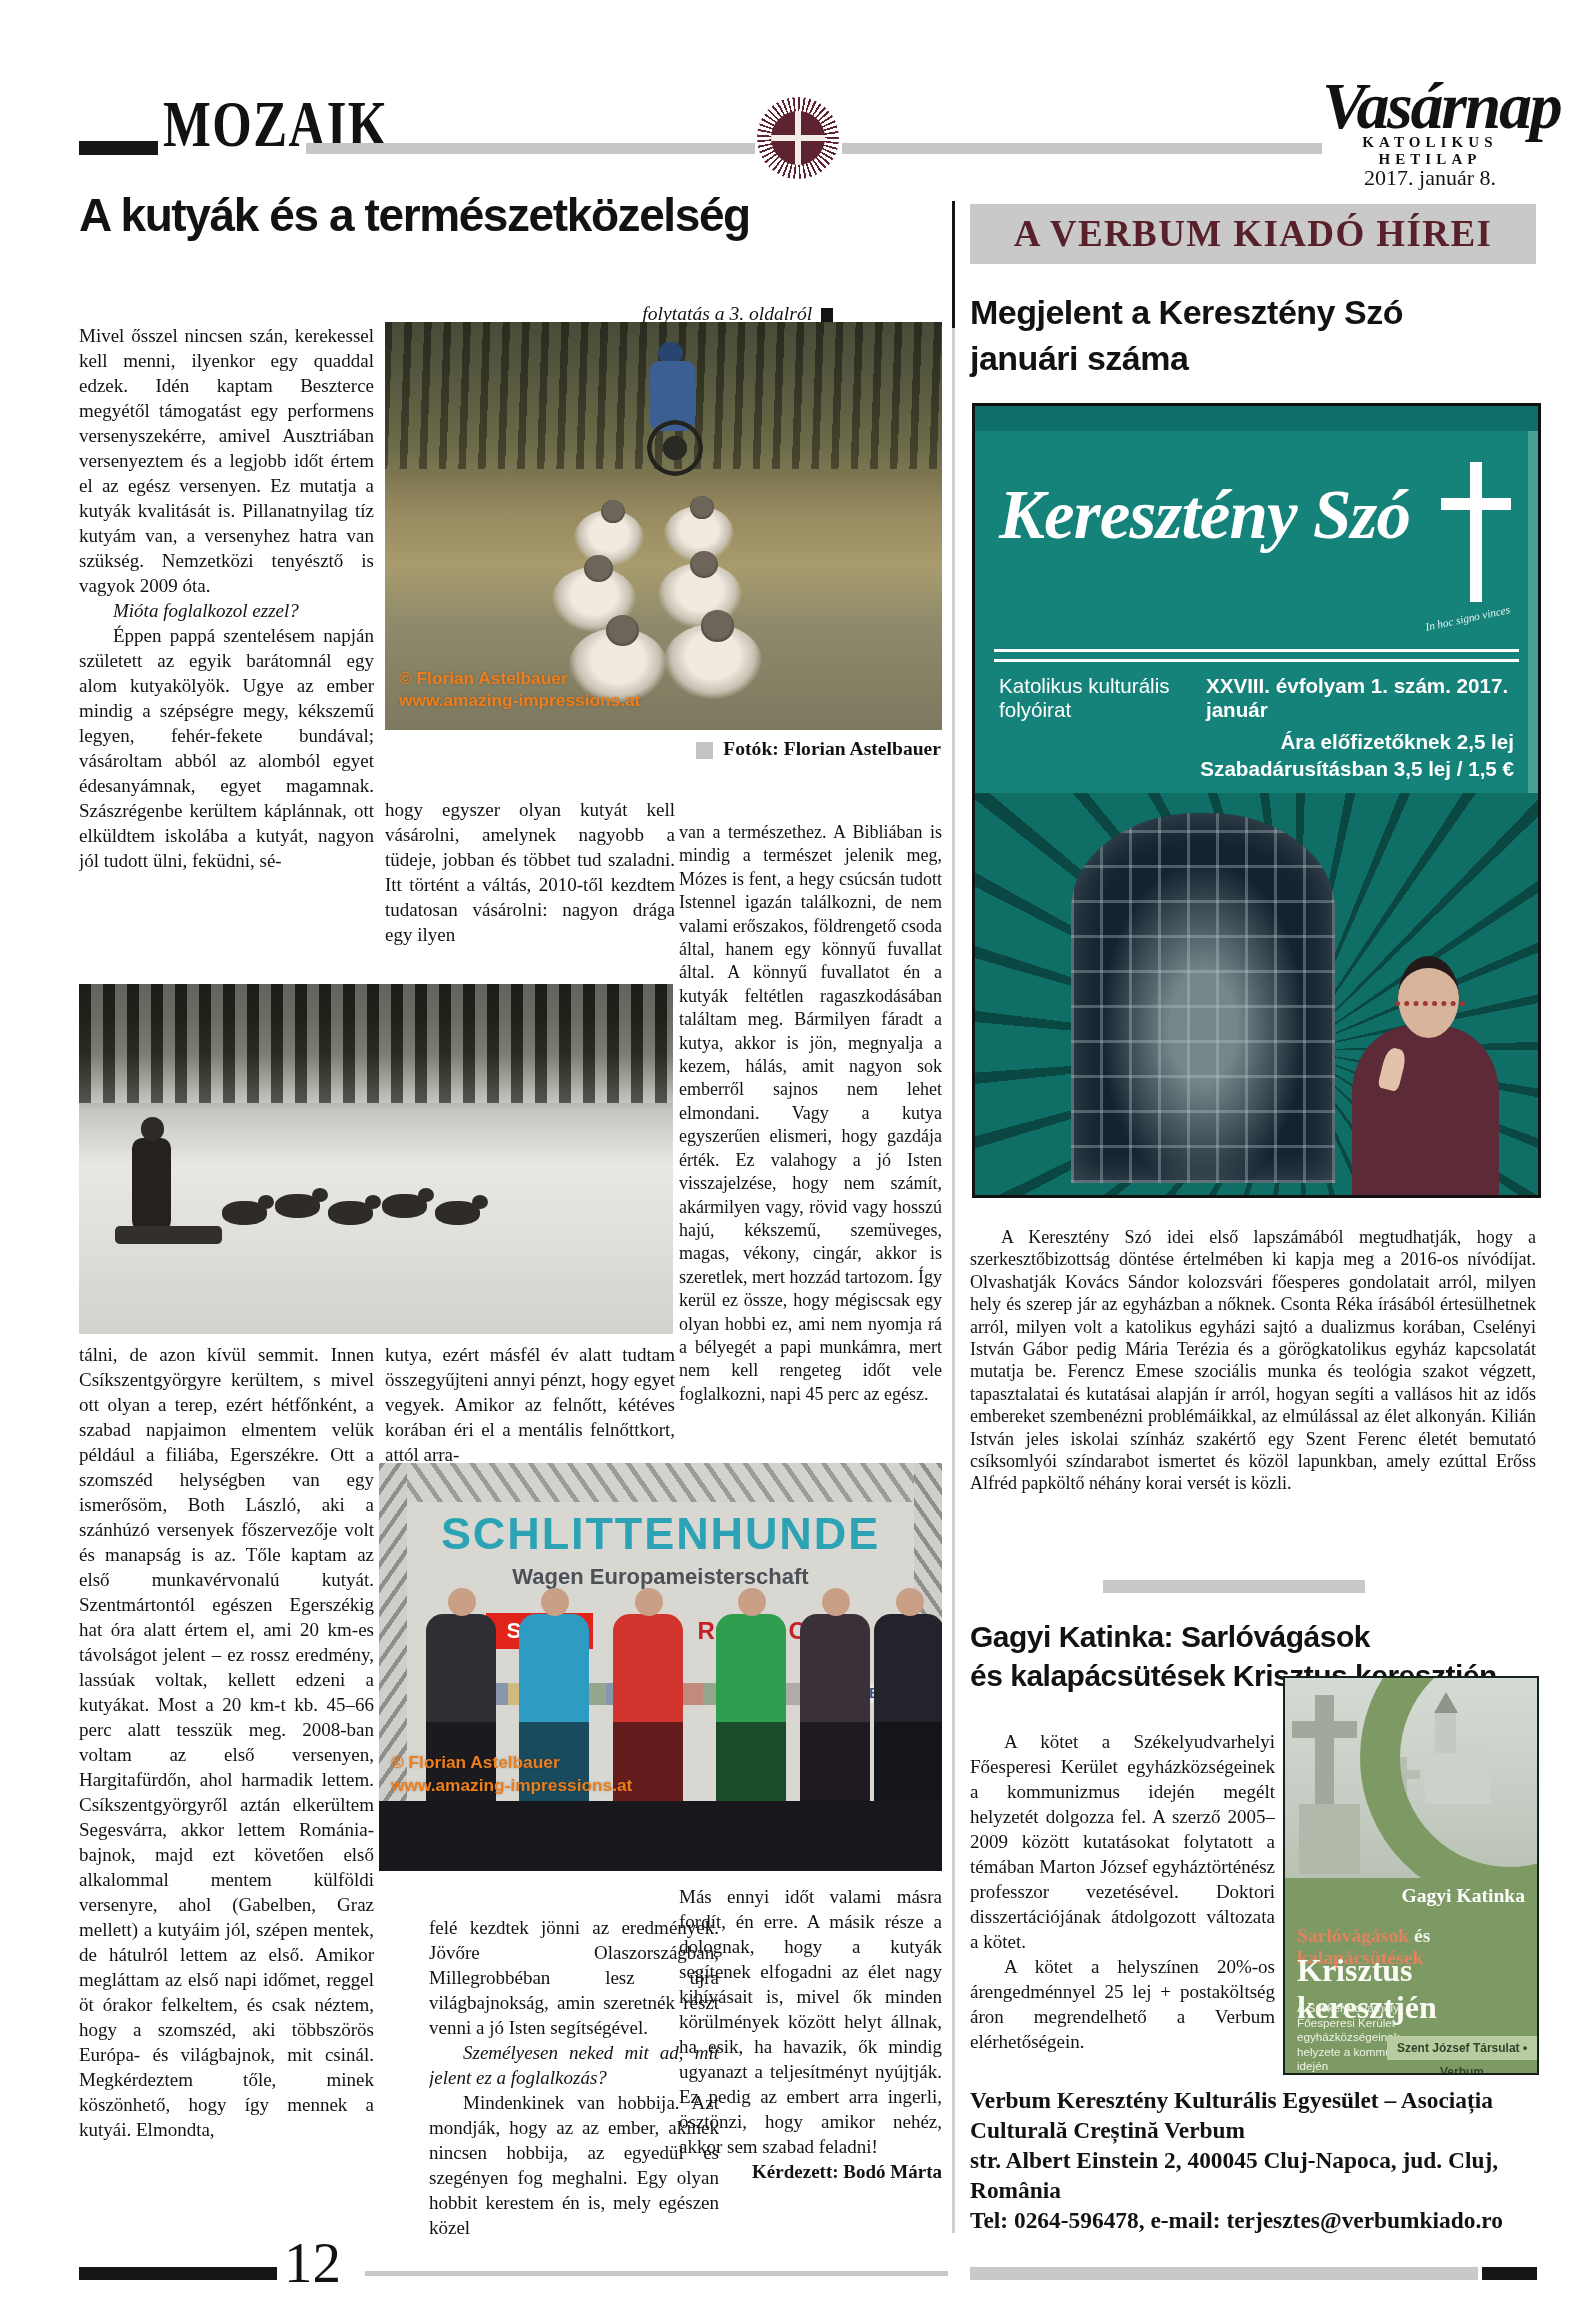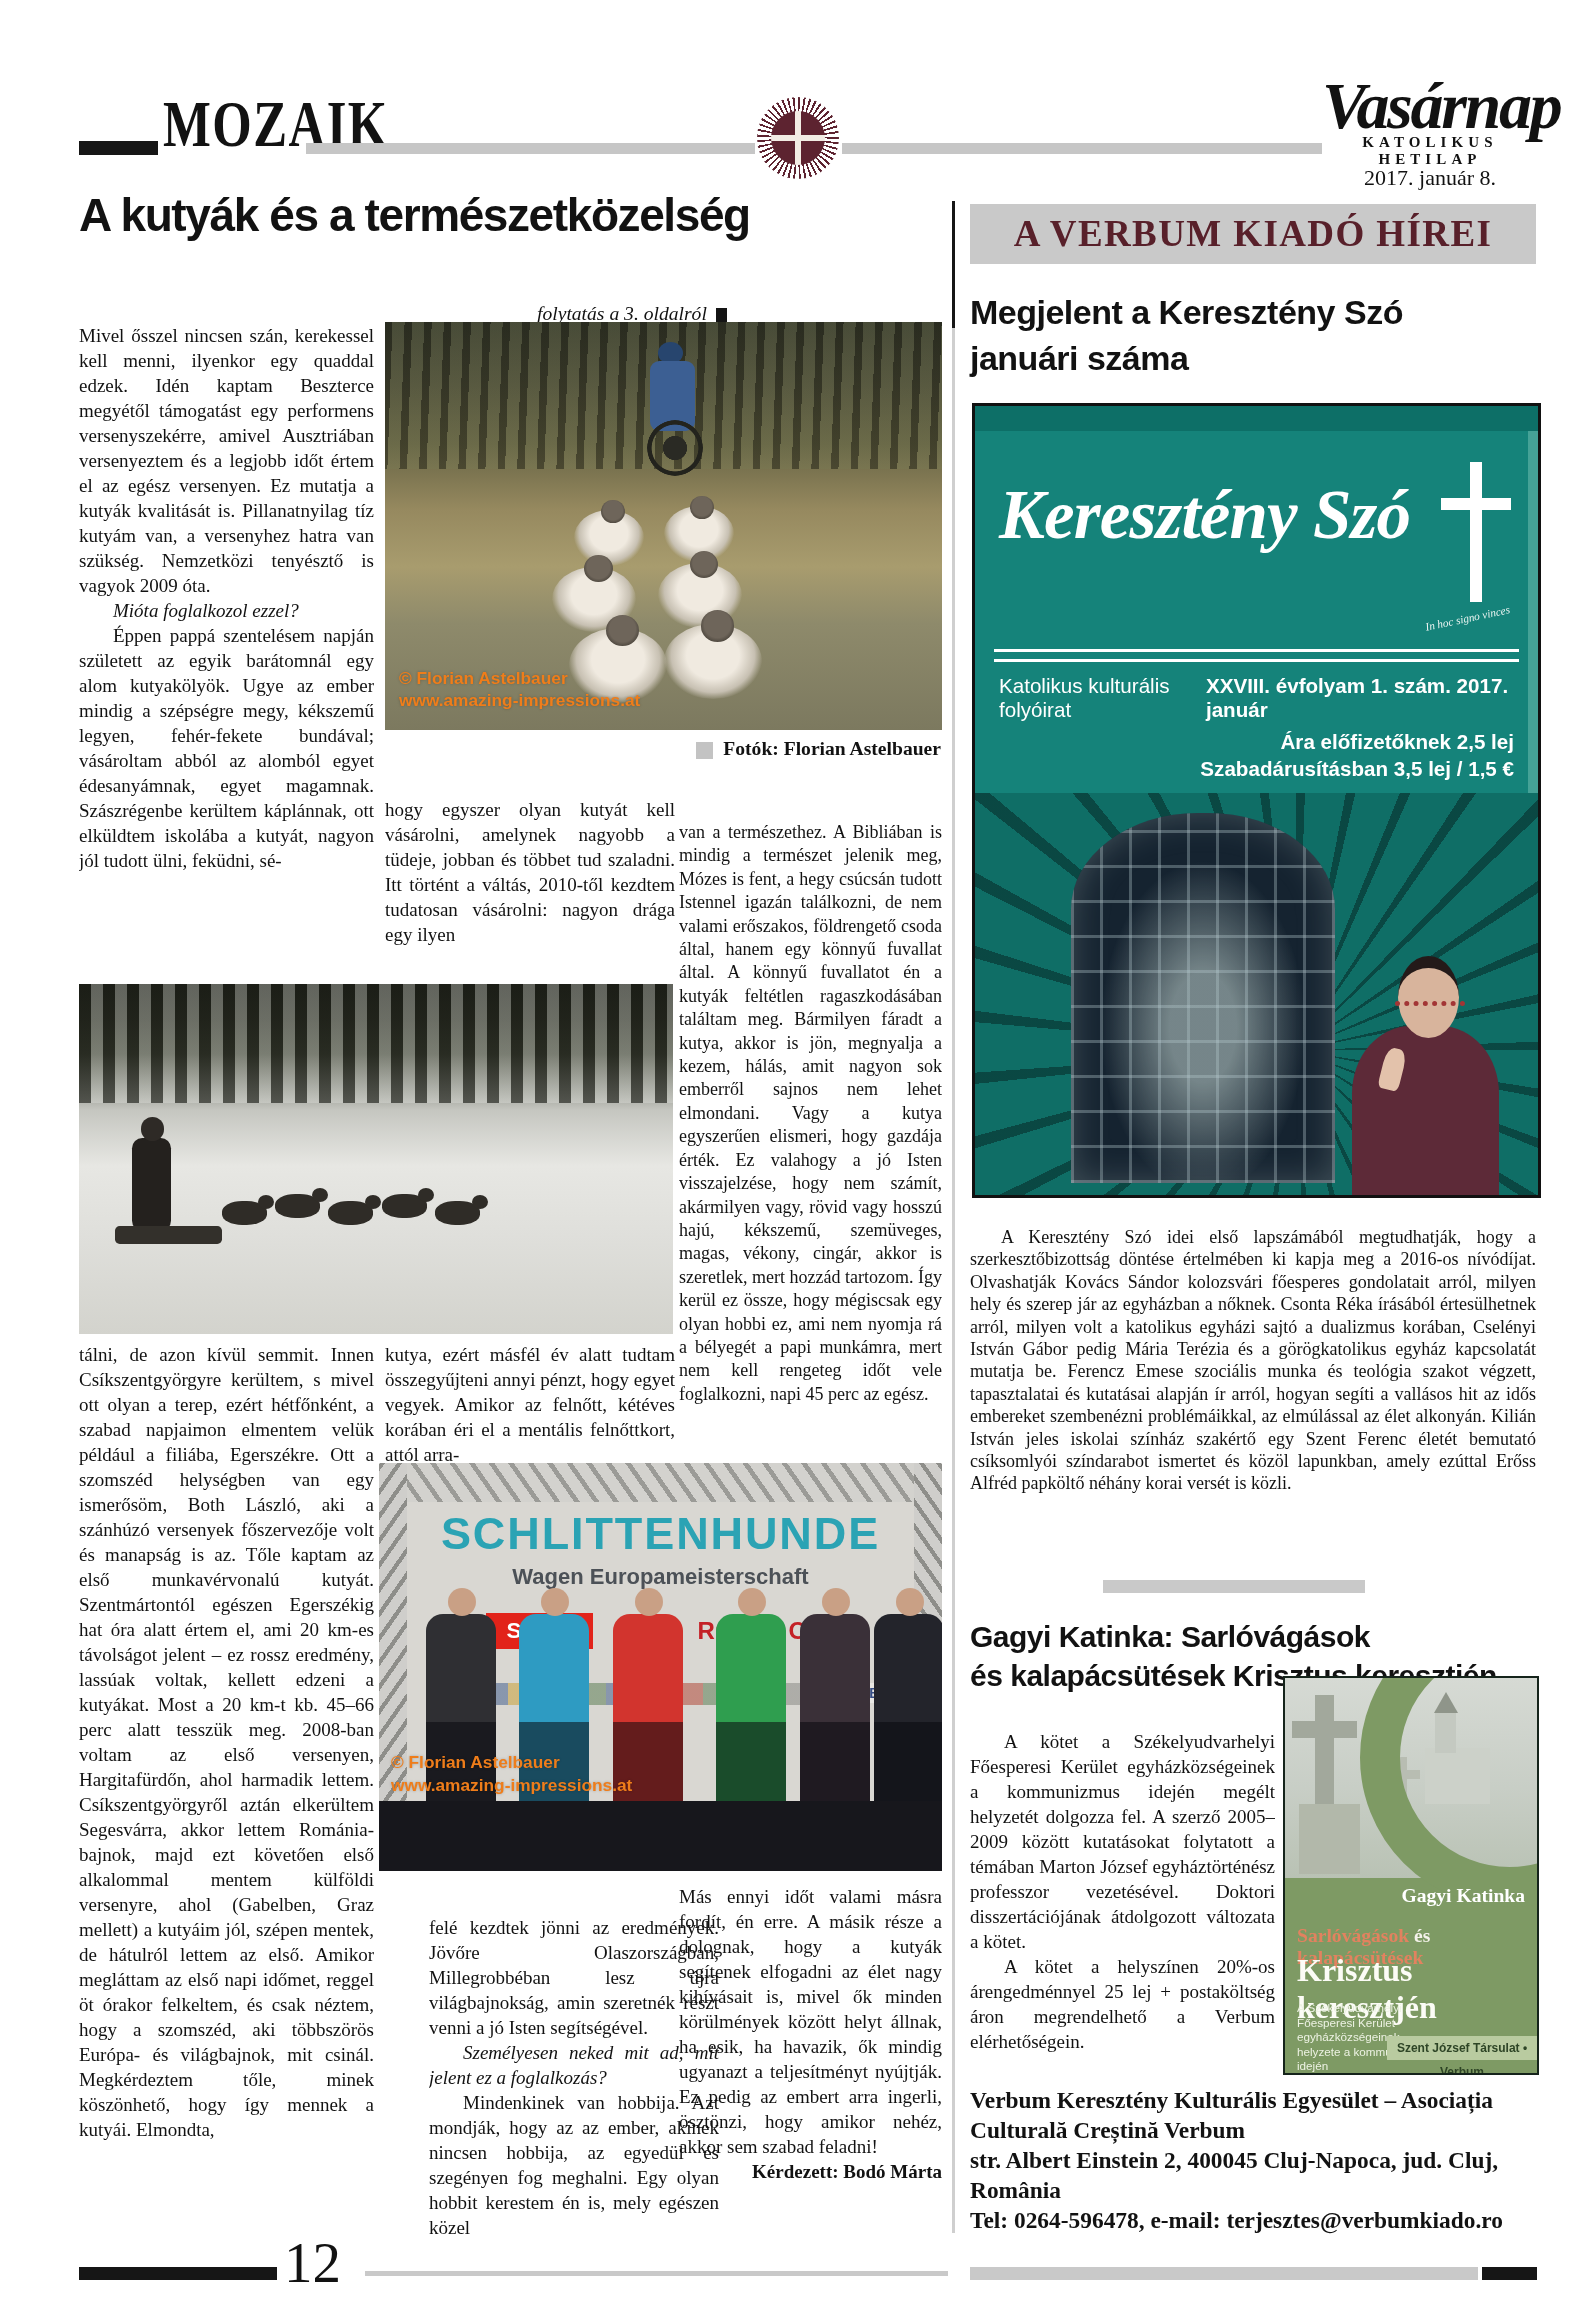--- a/index.html
+++ b/index.html
@@ -19,21 +19,21 @@
                      linear-gradient(0deg,rgba(0,0,0,0) 45%,#f3ece4 45% 55%,rgba(0,0,0,0) 55%),#5d2330;}
   .h-bar-right{left:842px;top:143px;width:695px;height:11.2px;background:#c6c6c6;}
   .masthead{left:1322px;top:74px;width:216px;background:#fff;text-align:center;padding:1.9px 0 0 0;}
   .mast-title{font-style:italic;font-weight:700;font-size:66px;line-height:60px;letter-spacing:-2.3px;}
   .mast-sub{font-weight:700;font-size:15px;letter-spacing:5.1px;margin-top:-1.9px;}
   .mast-date{left:1322px;top:165px;width:216px;text-align:center;font-size:22px;}
 
   
   .art-title{left:79px;top:189px;width:869px;font-family:"Liberation Sans",sans-serif;
              font-weight:700;font-size:46px;line-height:53px;letter-spacing:-1.4px;}
-  .cont-note{left:537px;top:303px;width:401px;text-align:left;font-style:italic;font-size:19.6px;}
+  .cont-note{left:537px;top:303px;width:401px;text-align:center;font-style:italic;font-size:19.6px;}
   .cont-sq{display:inline-block;width:11.2px;height:16px;background:#141414;margin-left:9.3px;vertical-align:middle;}
 
   .v-black{left:952px;top:201px;width:3.3px;height:127px;background:#161616;}
   .v-gray{left:952px;top:328px;width:2.8px;height:1905px;background:#cfcfcf;}
 
   .coltext{font-size:19px;line-height:25px;text-align:justify;overflow:hidden;}
   .coltext p{margin:0;}
   .coltext p.ind{text-indent:34px;}
   .coltext p.q{font-style:italic;text-indent:34px;}
   .tight{font-size:18px;line-height:23.4px;}

